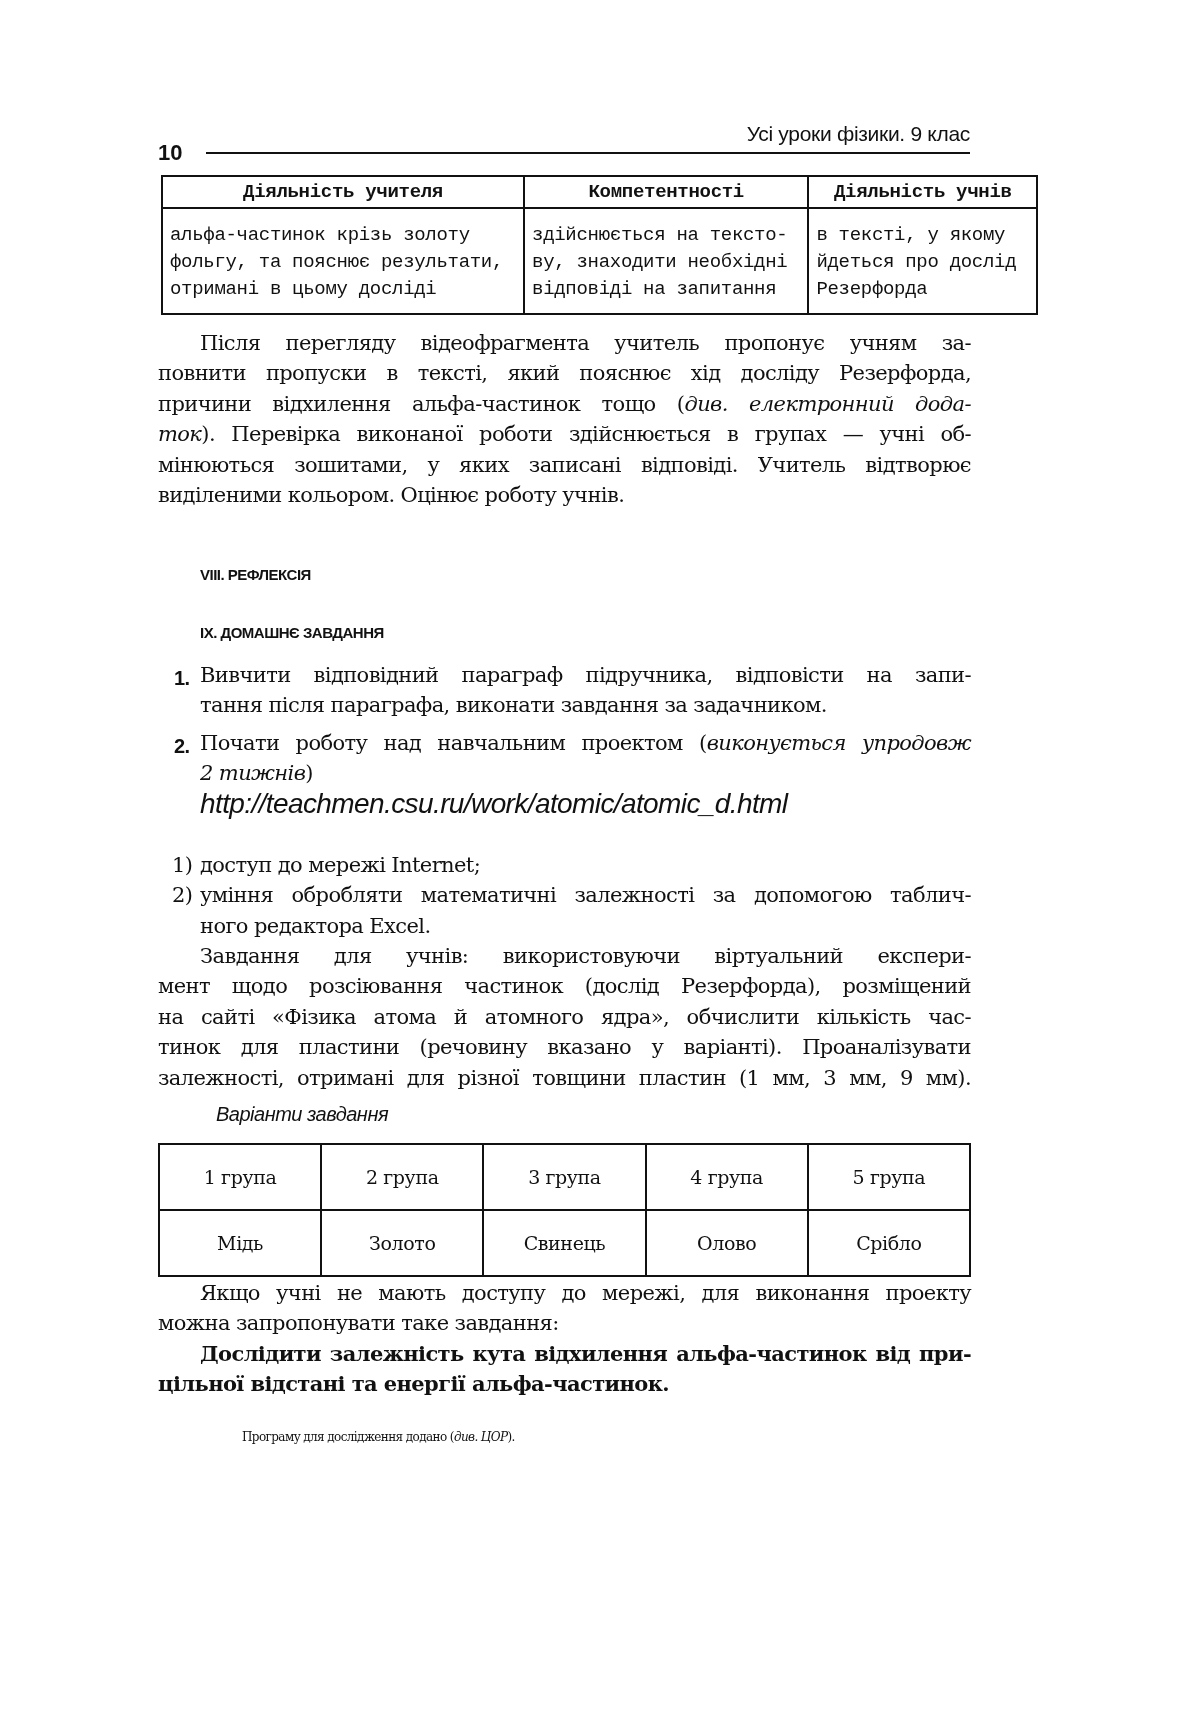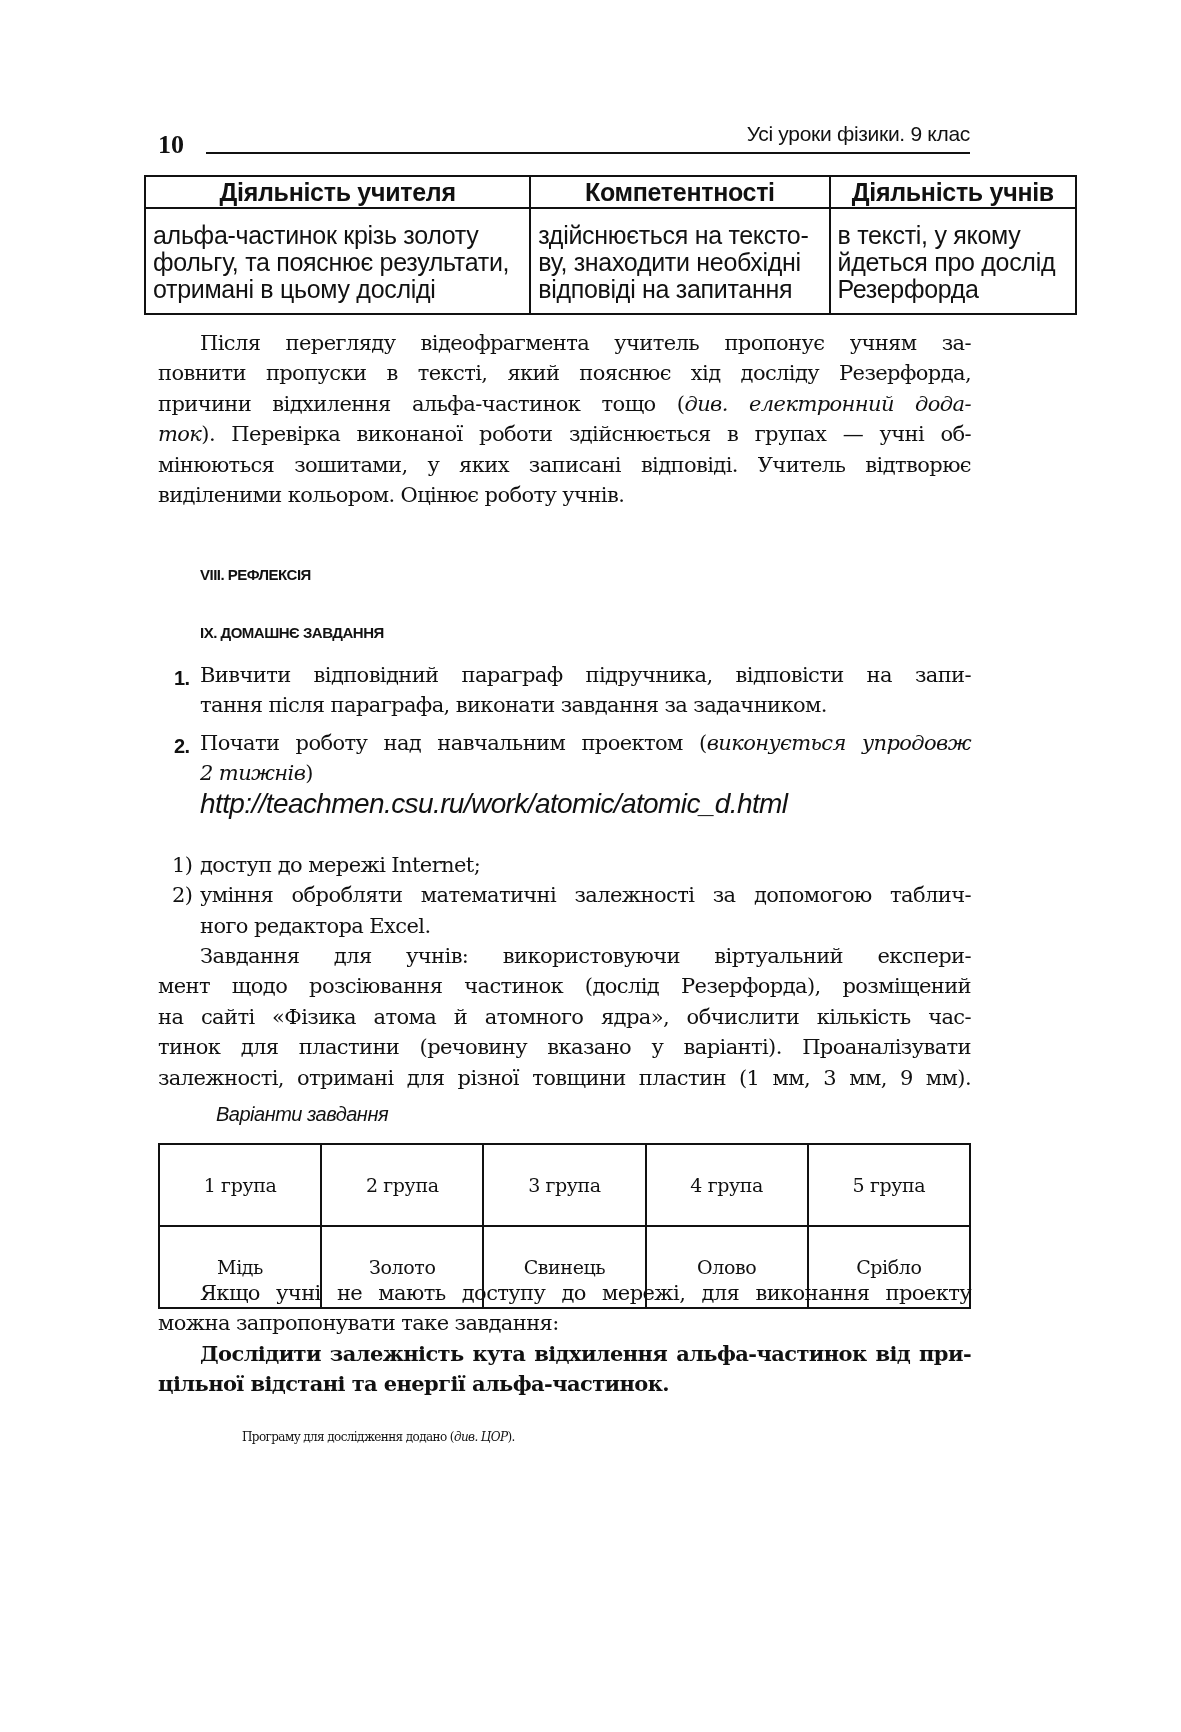--- a/index.html
+++ b/index.html
@@ -1,27 +1,27 @@
 <!DOCTYPE html>
 <html><head>
   <meta charset="utf-8">
   <style>
     html, body { margin: 0; padding: 0; background: #ffffff; }
     body { width: 1181px; height: 1732px; position: relative; color: #111; overflow: hidden; }
     .page { position: absolute; left: 0; top: 0; width: 1181px; height: 1732px; }
 
     
     .header { position: absolute; left: 158px; top: 122px; width: 812px; height: 36px; }
-    .page-number { position: absolute; left: 0; top: 8px; font-family: Liberation Serif, serif; font-weight: bold; font-size: 26px; }
+    .page-number { position: absolute; left: 0; top: 18px; font-family: Liberation Sans, sans-serif; font-weight: bold; font-size: 22px; }
     .running-title { position: absolute; right: 0; top: 0; font-family: "Liberation Sans", sans-serif; font-size: 21px; letter-spacing: -0.3px; }
     .header-rule { position: absolute; left: 48px; right: 0; top: 30px; height: 0; border-top: 2.5px solid #111; }
 
     
     table { border-collapse: collapse; }
-    .activity-table { position: absolute; left: 144px; top: 175px; width: 813px; font-family: Liberation Sans, sans-serif; font-size: 25px; letter-spacing: -0.3px; }
+    .activity-table { position: absolute; left: 161px; top: 175px; width: 813px; font-family: Liberation Mono, monospace; font-size: 19px; letter-spacing: -0.3px; }
     .activity-table th, .activity-table td { border: 2px solid #111; }
     .activity-table th { height: 30px; font-weight: bold; text-align: center; padding: 0; }
     .activity-table td { vertical-align: top; padding: 13px 20px 10px 7px; line-height: 27px; }
     .activity-table .c1 { width: 313px; }
     .activity-table .c2 { width: 257px; }
     .activity-table .c3 { width: 205px; }
     .block { position: absolute; left: 158px; width: 813px; font-family: "DejaVu Serif", serif; font-size: 21px; line-height: 30.4px; letter-spacing: -0.6px; }
     .line { display: block; white-space: nowrap; text-align: justify; text-align-last: justify; }
     .line.last { text-align-last: left; }
     .indent { padding-left: 42px; }
@@ -32,21 +32,21 @@
     .section-heading { position: absolute; left: 200px; font-family: "Liberation Sans", sans-serif; font-weight: bold; font-size: 15px; letter-spacing: -0.5px; }
 
     .list-num { position: absolute; left: 0; font-family: "Liberation Sans", sans-serif; font-weight: bold; font-size: 20px; }
     .list-num-serif { position: absolute; left: 14px; }
     .url { font-family: "Liberation Sans", sans-serif; font-style: italic; font-size: 28px; letter-spacing: -0.6px; }
 
     .caption { position: absolute; left: 216px; top: 1103px; font-family: "Liberation Sans", sans-serif; font-style: italic; font-size: 20px; letter-spacing: -0.5px; }
 
     
     .variants-table { position: absolute; left: 158px; top: 1143px; width: 813px; font-family: "DejaVu Serif", serif; font-size: 19px; }
-    .variants-table td { border: 2px solid #111; height: 56px; text-align: center; vertical-align: middle; width: 20%; padding: 12px; letter-spacing: -0.4px; }
+    .variants-table td { border: 2px solid #111; height: 56px; text-align: center; vertical-align: middle; width: 20%; padding: 4px; letter-spacing: -0.4px; }
   </style>
 </head>
 <body>
 
 <div class="page">
 
   <div class="header">
     <span class="page-number">10</span>
     <span class="running-title">Усі уроки фізики. 9 клас</span>
     <div class="header-rule"></div>

